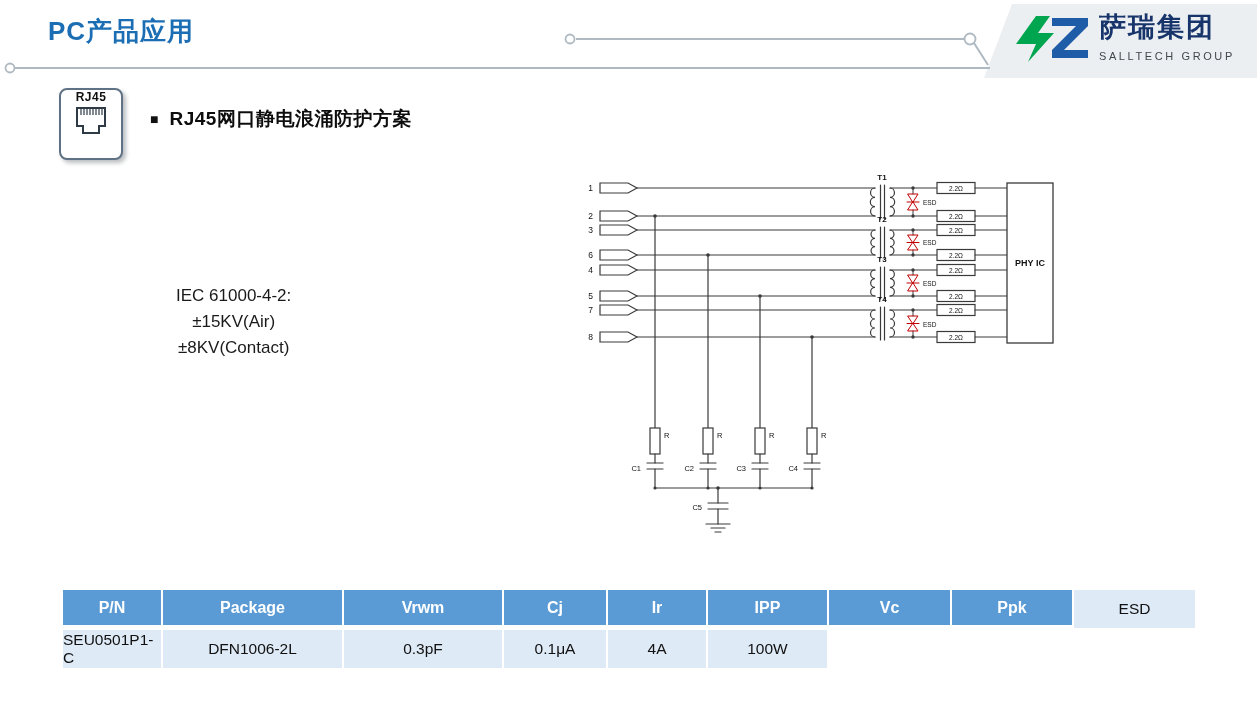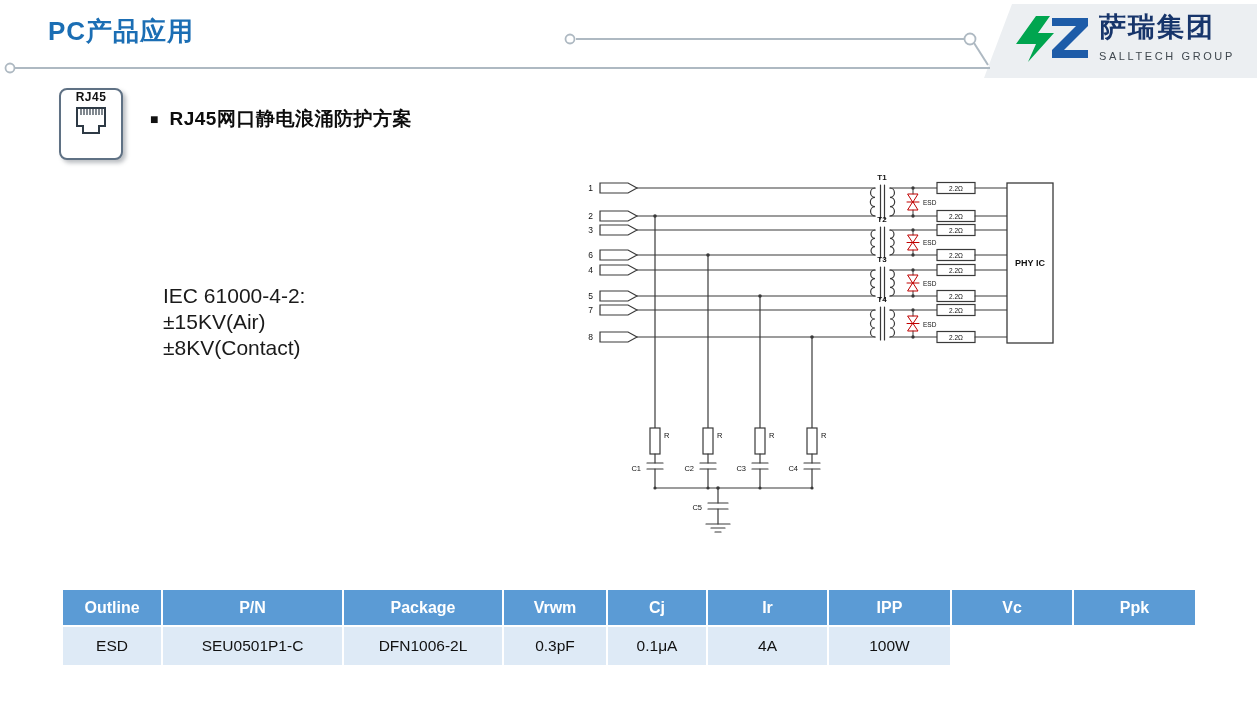--- a/index.html
+++ b/index.html
@@ -33,21 +33,21 @@
   .rj45-label { font-size:12px; font-weight:bold; color:#111; letter-spacing:.5px; }
 
   
   .section-heading-row {
     left:150px; top:106px; display:flex; align-items:center; gap:11px;
   }
   .bullet { font-size:14px; color:#111; line-height:26px; }
   .section-heading { font-size:19px; font-weight:bold; color:#0D0D0D; letter-spacing:.5px; }
 
   
-  .spec-note { left:163px; top:283px; font-size:21px; color:#1A1A1A; line-height:26px; }
+  .spec-note { left:176px; top:283px; font-size:17px; color:#1A1A1A; line-height:26px;text-align:center; }
 
   
   .schematic { left:575px; top:158px; }
 
   
   .spec-table {
     left:62px; top:589px; display:grid;
     grid-template-columns:100px 181px 160px 104px 100px 121px 123px 122px 123px;
   }
   .th, .td {
@@ -329,21 +329,20 @@
     <line x1="143" y1="351" x2="143" y2="366"></line>
     <g>
       <line x1="131" y1="366" x2="155" y2="366"></line>
       <line x1="136" y1="370" x2="150" y2="370"></line>
       <line x1="140" y1="374" x2="146" y2="374"></line>
     </g>
   </g>
 </svg>
 
 <div class="abs spec-table">
-  <div class="th">Outline</div>
   <div class="th">P/N</div>
   <div class="th">Package</div>
   <div class="th">Vrwm</div>
   <div class="th">Cj</div>
   <div class="th">Ir</div>
   <div class="th">IPP</div>
   <div class="th">Vc</div>
   <div class="th">Ppk</div>
 
   <div class="td">ESD</div>

